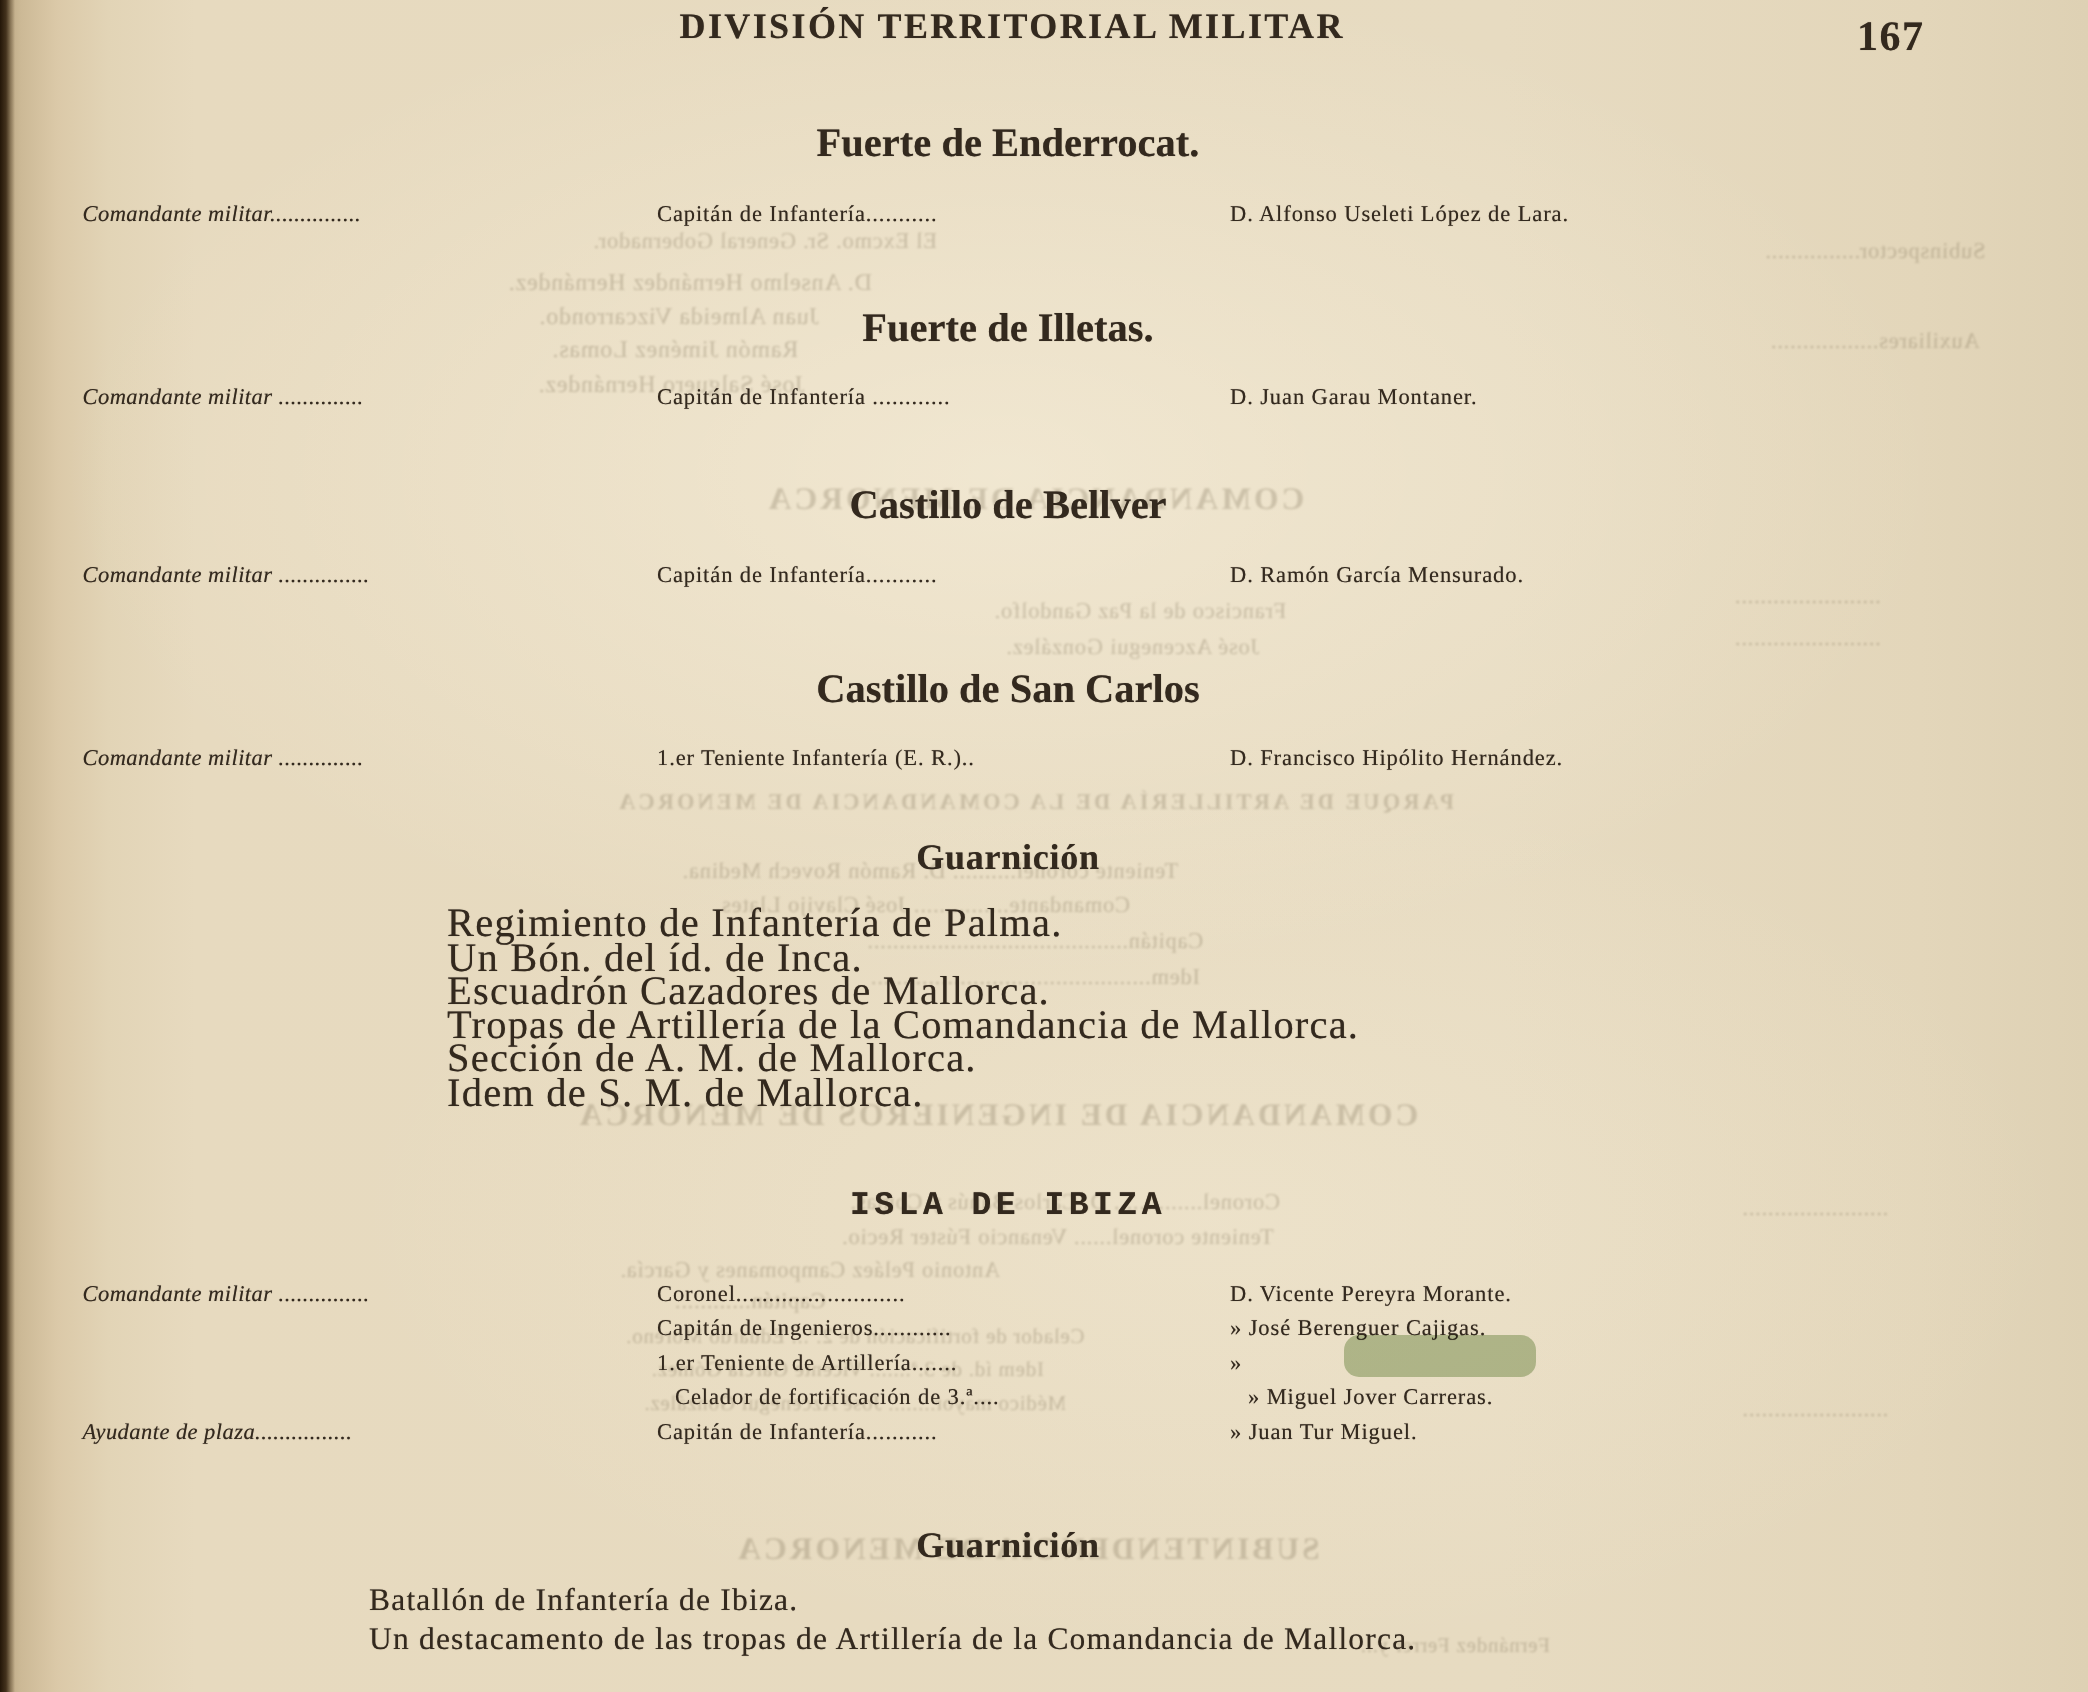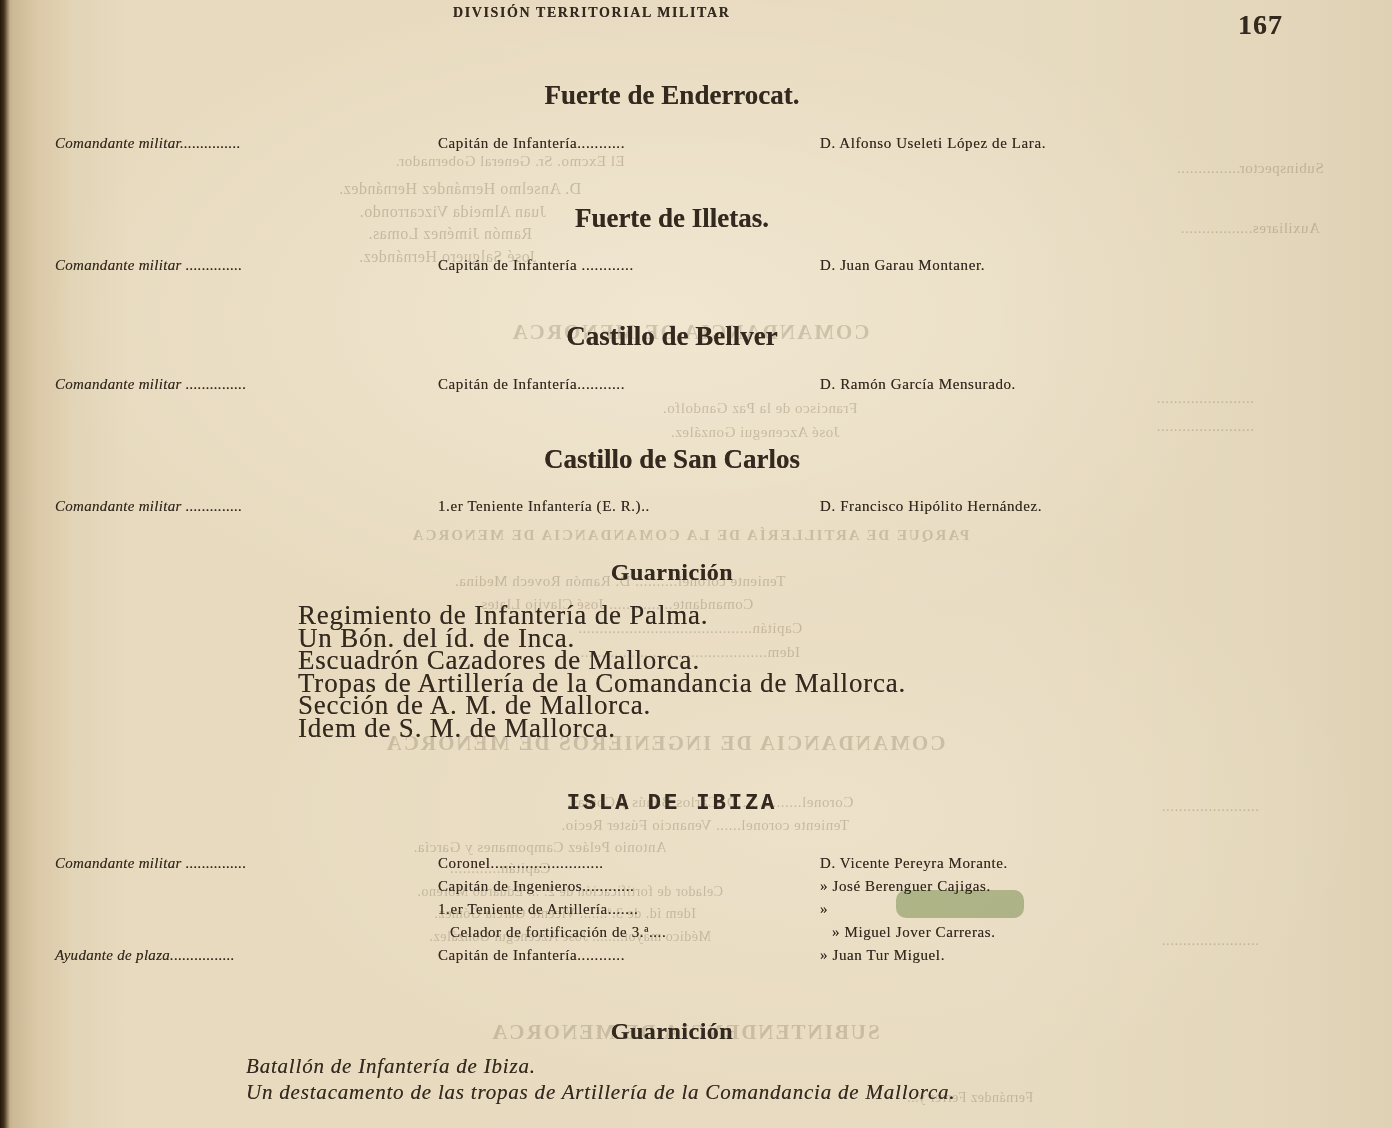--- a/index.html
+++ b/index.html
@@ -15,21 +15,21 @@
   }
   .binding{position:absolute;left:0;top:0;width:10px;height:100%;
     background:linear-gradient(90deg,#231608 0px,#43321d 4px,rgba(90,72,46,.55) 7px,rgba(90,72,46,0) 10px);}
   
   .bleed-layer{position:absolute;inset:0;}
   .bleed{position:absolute;transform:scaleX(-1);color:#6f6248;opacity:.30;filter:blur(.6px);
     text-align:center;white-space:nowrap;font-size:15px;letter-spacing:.5px;overflow:hidden;}
   .bleed.b{font-weight:bold;opacity:.26;letter-spacing:2px;}
   
   .content{position:absolute;inset:0;color:#33291e;text-shadow:0 0 .5px rgba(45,35,25,.55);}
-  .runhead-title{position:absolute;left:453px;top:5px;font-size:14px;font-weight:bold;letter-spacing:1.6px;white-space:nowrap;}
+  .runhead-title{position:absolute;left:453px;top:5px;font-size:24px;font-weight:bold;letter-spacing:1.6px;white-space:nowrap;}
   .pagenum{position:absolute;left:1238px;top:9px;font-size:28px;font-weight:bold;letter-spacing:1px;}
   .h1{position:absolute;left:0;width:1344px;text-align:center;font-weight:bold;font-size:27px;white-space:nowrap;}
   .h2{position:absolute;left:0;width:1344px;text-align:center;font-weight:bold;font-size:24px;letter-spacing:.5px;white-space:nowrap;}
   .h-mono{position:absolute;left:0;width:1344px;text-align:center;font-weight:bold;font-size:22px;
     font-family:"Liberation Mono","DejaVu Sans Mono",monospace;letter-spacing:3px;white-space:nowrap;}
   .row{position:absolute;left:0;top:0;width:100%;height:26px;font-size:15px;letter-spacing:.6px;}
   .row span{position:absolute;white-space:nowrap;}
   .c1{left:55px;font-style:italic;letter-spacing:.3px;}
   .c2{left:438px;}
   .c3{left:820px;}
@@ -139,21 +139,21 @@
       <span class="c2">Celador de fortificación de 3.ª....</span>
       <span class="c3">» Miguel Jover Carreras.</span>
     </div>
     <div class="row" style="top:947px;">
       <span class="c1">Ayudante de plaza................</span>
       <span class="c2">Capitán de Infantería...........</span>
       <span class="c3">» Juan Tur Miguel.</span>
     </div>
 
     <div class="h2" style="top:1018px;">Guarnición</div>
-    <div class="list2" style="top:1053px;left:246px;font-style:italic;">
+    <div class="list2" style="top:1053px;left:246px;">
       <div>Batallón de Infantería de Ibiza.</div>
       <div>Un destacamento de las tropas de Artillería de la Comandancia de Mallorca.</div>
     </div>
 
   </div>
 
   <div class="highlight"></div>
 
 </div>
 

